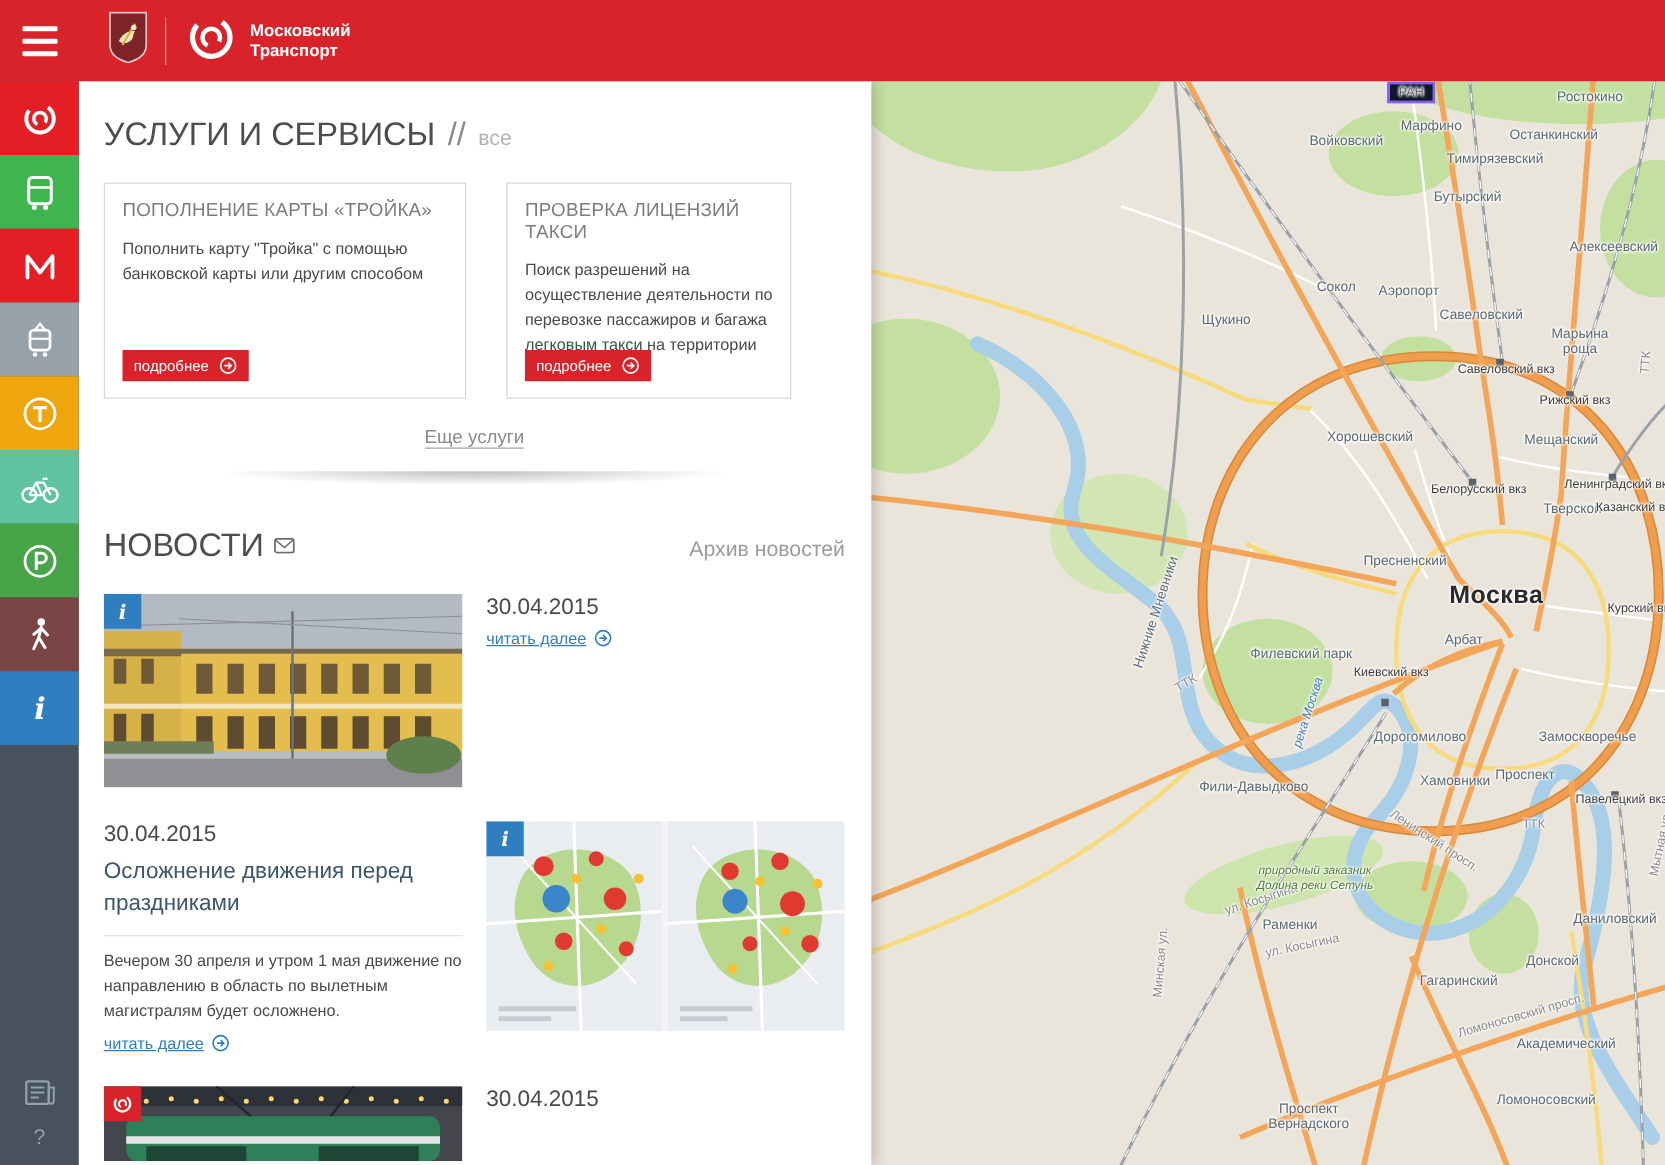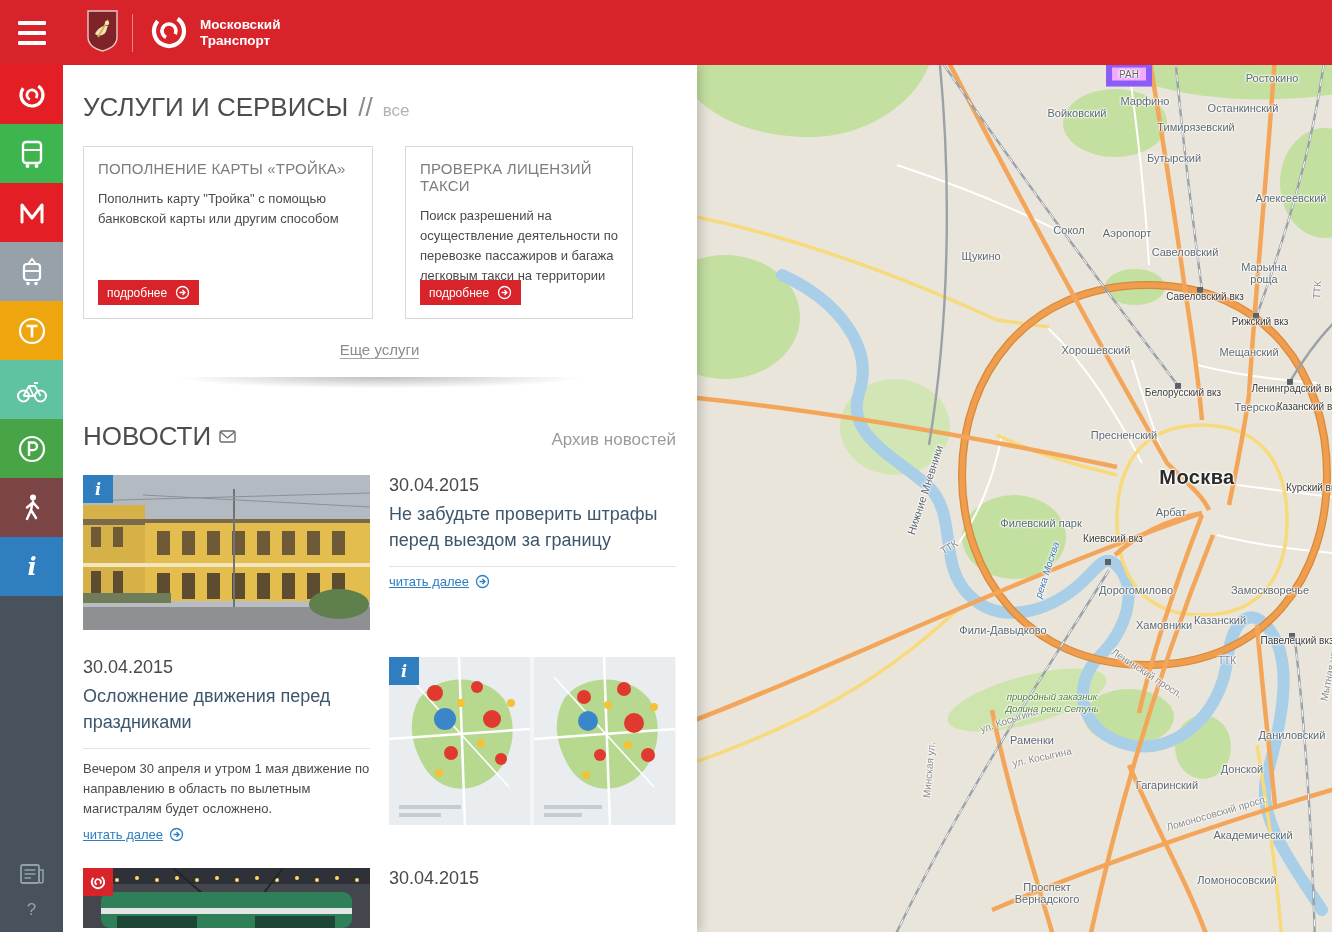--- a/index.html
+++ b/index.html
@@ -62,21 +62,21 @@
   
   .map{position:absolute;left:697px;top:65px;right:0;bottom:0;background:#eae5da;overflow:hidden;cursor:grab;}
   .map svg.base{position:absolute;left:0;top:0;}
   .map-label{position:absolute;font-size:11px;color:#5d6a73;white-space:nowrap;z-index:5;
     text-shadow:0 1px 2px #fff,0 -1px 2px #fff,1px 0 2px #fff,-1px 0 2px #fff;}
   .map-label.station{font-size:10px;color:#3d3d3d;}
   .map-label.road{font-size:10px;color:#8a8a8a;}
   .map-label.water{font-size:10px;color:#3f7cb6;font-style:italic;}
   .map-label.park{font-size:9.5px;color:#4e7d38;font-style:italic;line-height:1.25;}
   .map-label.city{font-size:20px;color:#2b2b2b;font-weight:bold;letter-spacing:.4px;}
-  .map-label.box{background:#f0abfc;border:6px solid #8b5cf6;padding:1px 7px;font-size:10px;color:#666;}
+  .map-label.box{background:#0f172a;border:2px solid #8b5cf6;padding:1px 7px;font-size:10px;color:#666;}
   .wrap2{white-space:normal;text-align:center;}
 </style>
 </head>
 <body>
 
 <div class="app">
 
   <div class="header">
     <div class="menu-btn">
       <span></span>
@@ -266,21 +266,20 @@
             <rect x="150" y="14" width="2" height="118" fill="#6f7277"></rect>
             <line x1="60" y1="20" x2="287" y2="32" stroke="#8d9096" stroke-width="1"></line>
             <line x1="0" y1="26" x2="287" y2="18" stroke="#8d9096" stroke-width="1"></line>
           </svg>
           <div class="badge blue">
               <span class="i">i</span>
             </div>
         </div>
         <div>
           <div class="news-date">30.04.2015</div>
-          <div class="news-item-title">Не забудьте проверить штрафы перед выездом за границу</div>
           <span class="read-more">
             <span>читать далее</span>
             <svg width="15" height="15" viewBox="0 0 15 15">
               <circle cx="7.5" cy="7.5" r="6" fill="none" stroke="#2e7ec0" stroke-width="1.3"></circle>
               <path d="M4.5,7.5 H9.5 M7.5,5 L10,7.5 L7.5,10" fill="none" stroke="#2e7ec0" stroke-width="1.3"></path>
             </svg>
           </span>
         </div>
       </div>
 
@@ -488,28 +487,28 @@
         <div class="map-label " style="left: 477px; top: 93px; transform: translate(-50%, -50%);">Бутырский</div>
         <div class="map-label " style="left: 594px; top: 133px; transform: translate(-50%, -50%);">Алексеевский</div>
         <div class="map-label " style="left: 372px; top: 165px; transform: translate(-50%, -50%);">Сокол</div>
         <div class="map-label " style="left: 430px; top: 168px; transform: translate(-50%, -50%);">Аэропорт</div>
         <div class="map-label " style="left: 284px; top: 191px; transform: translate(-50%, -50%);">Щукино</div>
         <div class="map-label " style="left: 488px; top: 187px; transform: translate(-50%, -50%);">Савеловский</div>
         <div class="map-label wrap2" style="left: 567px; top: 208px; width: 58px; transform: translate(-50%, -50%);">Марьина роща</div>
         <div class="map-label " style="left: 399px; top: 285px; transform: translate(-50%, -50%);">Хорошевский</div>
         <div class="map-label " style="left: 552px; top: 287px; transform: translate(-50%, -50%);">Мещанский</div>
         <div class="map-label " style="left: 561px; top: 342px; transform: translate(-50%, -50%);">Тверской</div>
-        <div class="map-label " style="left: 427px; top: 370px; transform: translate(-50%, -50%);">Пресненский</div>
+        <div class="map-label " style="left: 427px; top: 384px; transform: translate(-50%, -50%);">Пресненский</div>
         <div class="map-label " style="left: 228px; top: 425px; transform: translate(-50%, -50%) rotate(-72deg);">Нижние Мневники</div>
         <div class="map-label " style="left: 474px; top: 447px; transform: translate(-50%, -50%);">Арбат</div>
         <div class="map-label " style="left: 344px; top: 458px; transform: translate(-50%, -50%);">Филевский парк</div>
         <div class="map-label " style="left: 439px; top: 525px; transform: translate(-50%, -50%);">Дорогомилово</div>
         <div class="map-label " style="left: 467px; top: 560px; transform: translate(-50%, -50%);">Хамовники</div>
         <div class="map-label " style="left: 573px; top: 525px; transform: translate(-50%, -50%);">Замоскворечье</div>
-        <div class="map-label " style="left: 523px; top: 555px; transform: translate(-50%, -50%);">Казанский</div>
+        <div class="map-label " style="left: 523px; top: 555px; transform: translate(-50%, -50%);">Проспект</div>
         <div class="map-label " style="left: 306px; top: 565px; transform: translate(-50%, -50%);">Фили-Давыдково</div>
         <div class="map-label " style="left: 335px; top: 675px; transform: translate(-50%, -50%);">Раменки</div>
         <div class="map-label " style="left: 470px; top: 720px; transform: translate(-50%, -50%);">Гагаринский</div>
         <div class="map-label " style="left: 545px; top: 704px; transform: translate(-50%, -50%);">Донской</div>
         <div class="map-label " style="left: 595px; top: 670px; transform: translate(-50%, -50%);">Даниловский</div>
         <div class="map-label " style="left: 556px; top: 770px; transform: translate(-50%, -50%);">Академический</div>
         <div class="map-label " style="left: 540px; top: 815px; transform: translate(-50%, -50%);">Ломоносовский</div>
         <div class="map-label wrap2" style="left: 350px; top: 828px; width: 82px; transform: translate(-50%, -50%);">Проспект Вернадского</div>
         <div class="map-label station" style="left: 508px; top: 231px; transform: translate(-50%, -50%);">Савеловский вкз</div>
         <div class="map-label station" style="left: 563px; top: 256px; transform: translate(-50%, -50%);">Рижский вкз</div>

